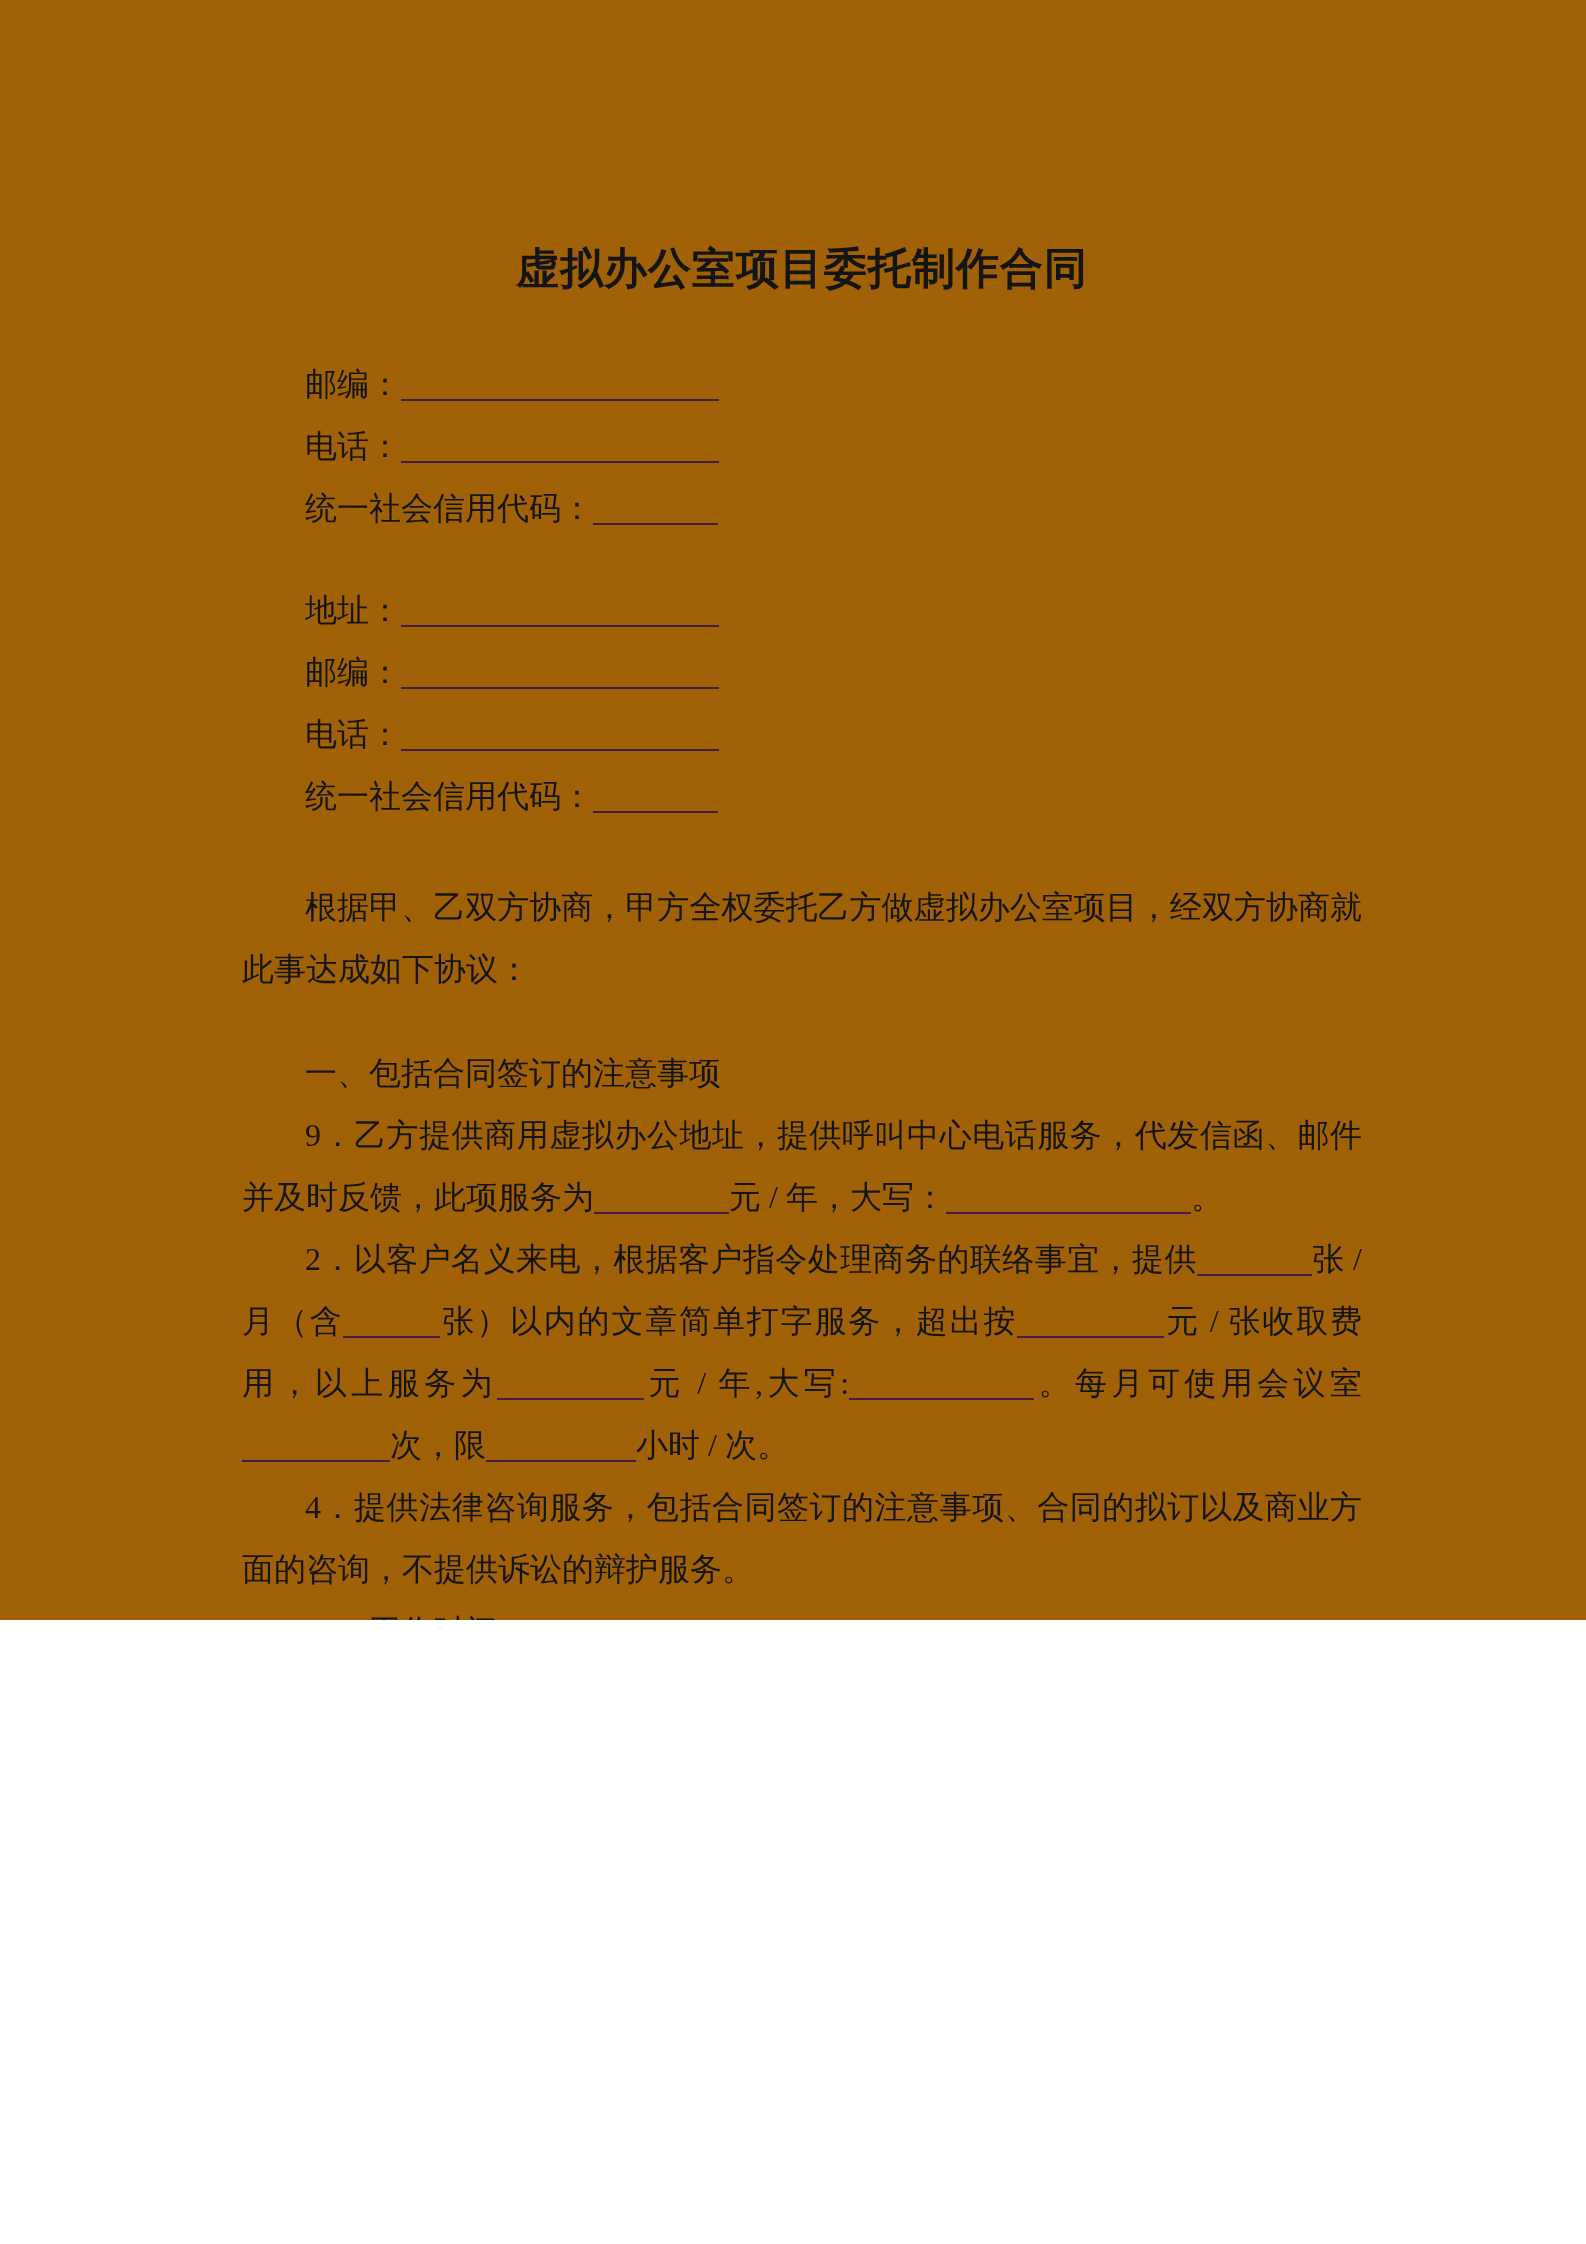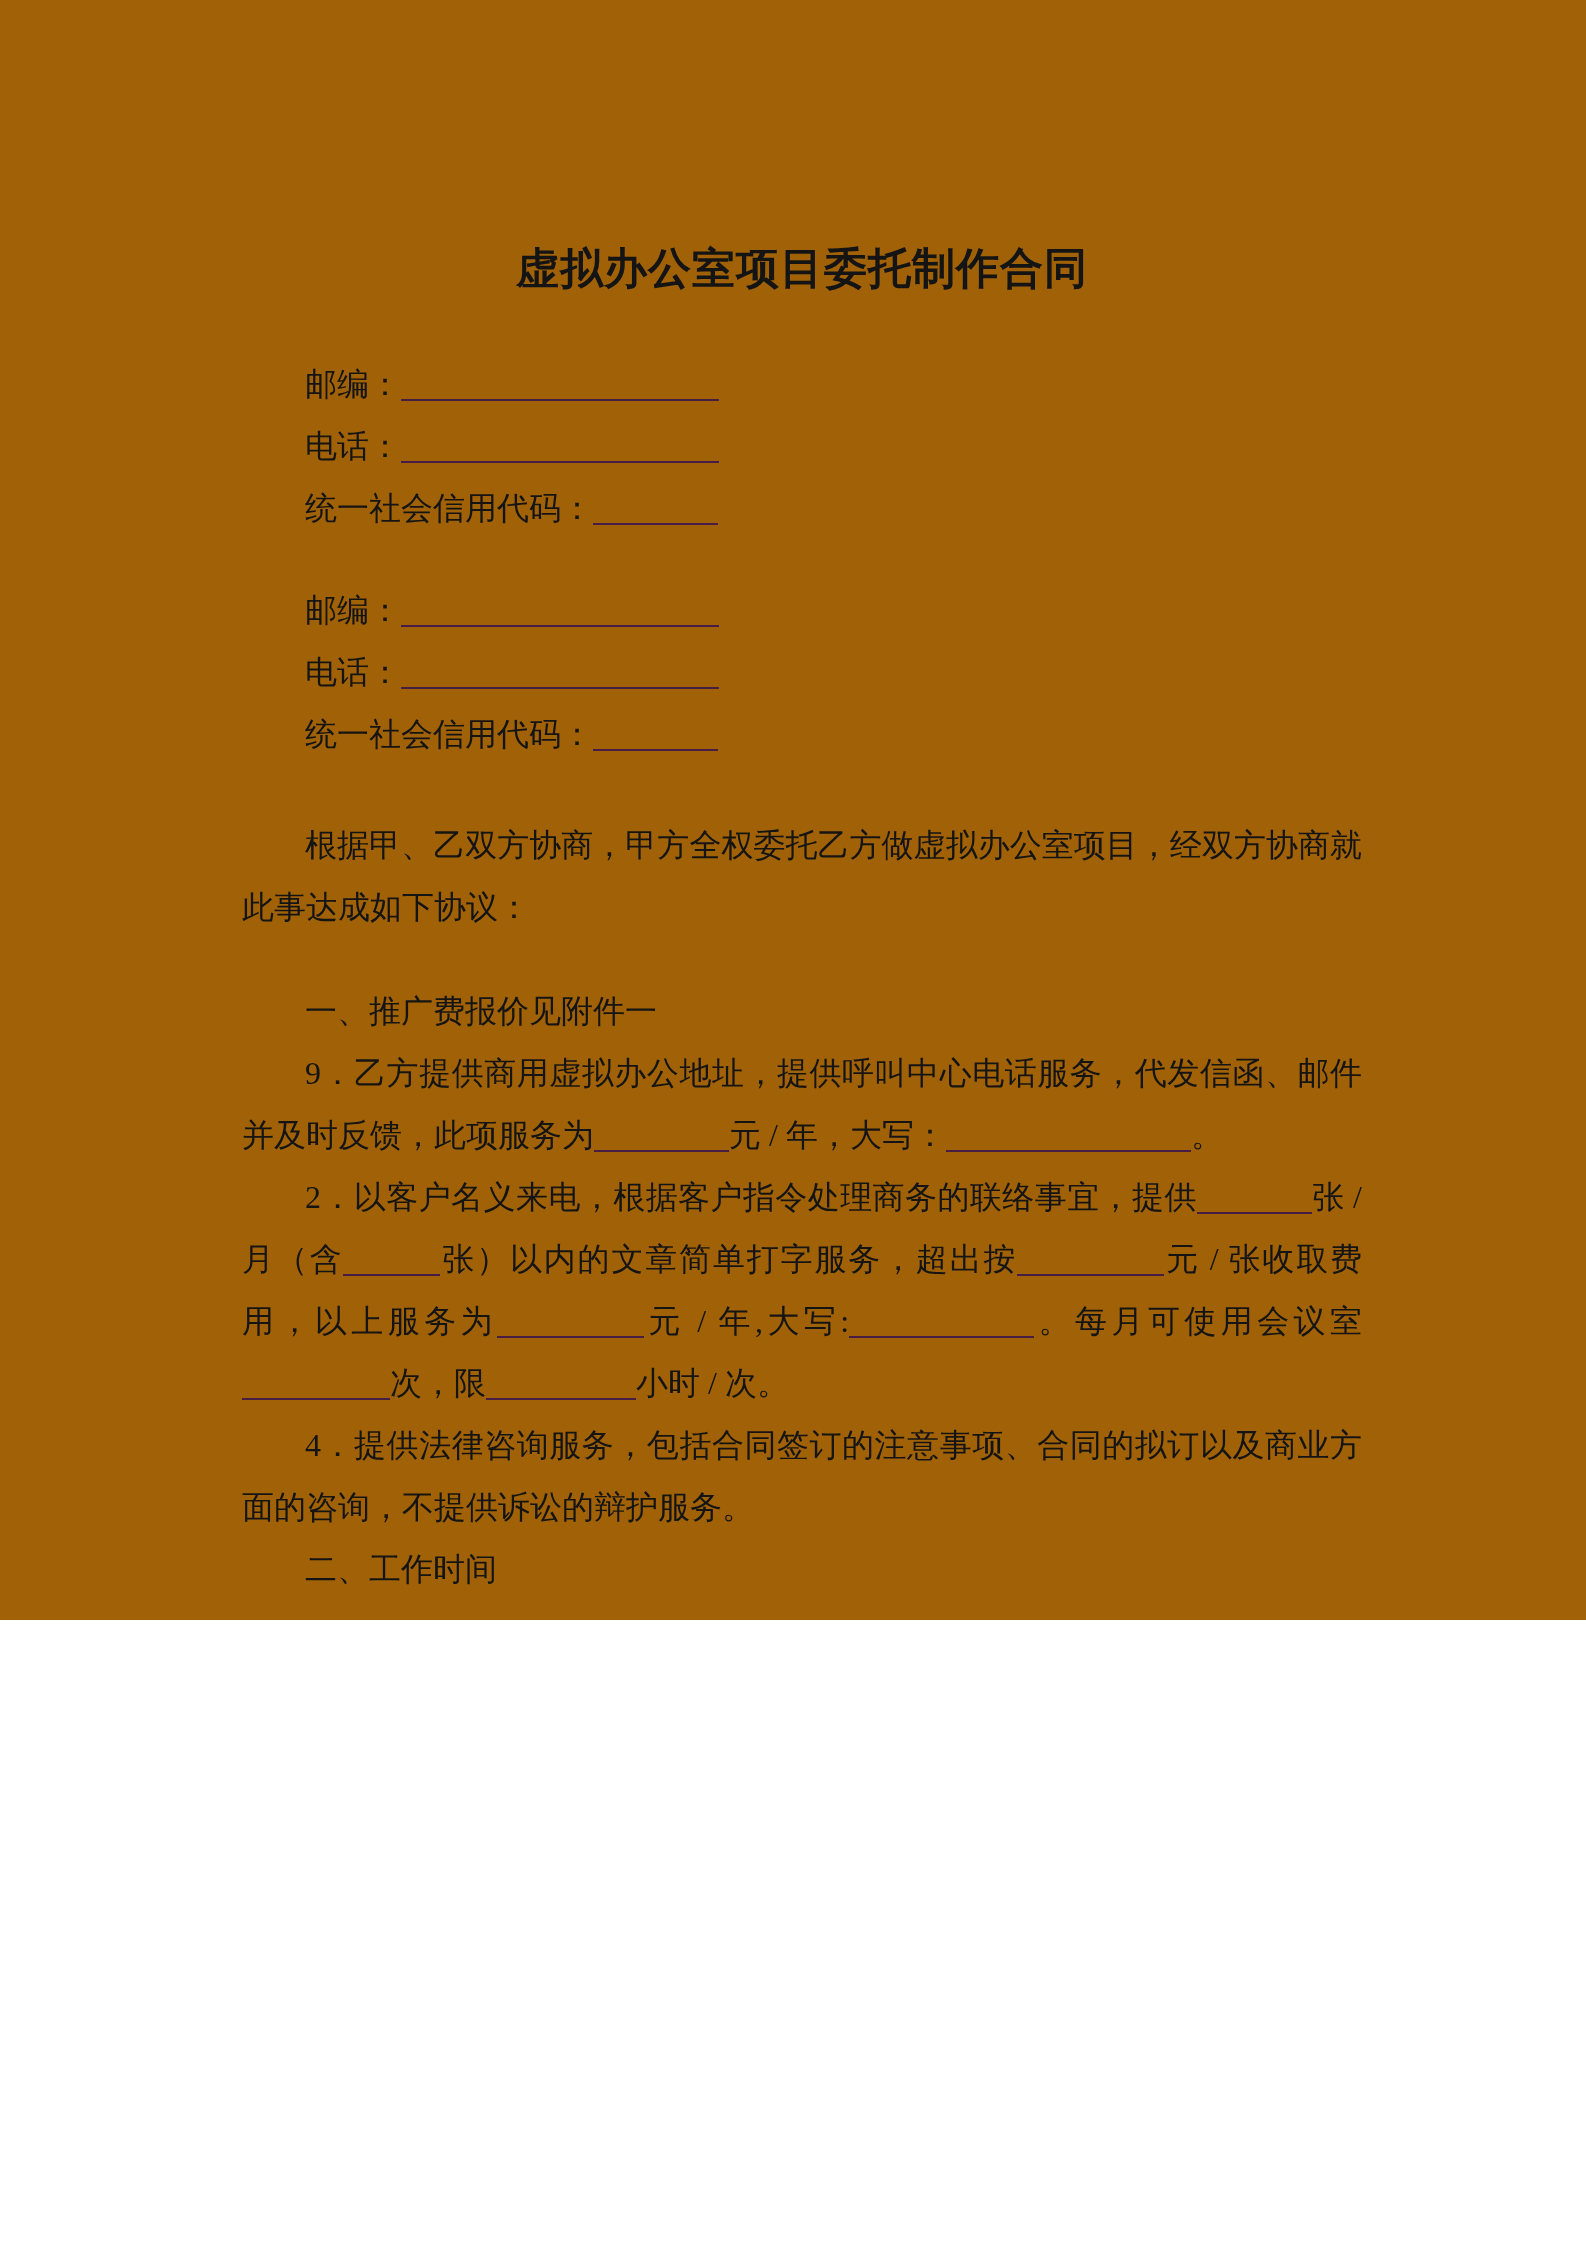--- a/index.html
+++ b/index.html
@@ -93,33 +93,36 @@
     <div class="form-row">
       <span>电话：</span><span class="blank bw-std"></span>
     </div>
     <div class="form-row">
       <span>统一社会信用代码：</span><span class="blank bw-code"></span>
     </div>
   </div>
 
   <div class="form-block form-block-b">
     <div class="form-row">
+      <span>地址：</span><span class="blank bw-std"></span>
+    </div>
+    <div class="form-row">
       <span>邮编：</span><span class="blank bw-std"></span>
     </div>
     <div class="form-row">
       <span>电话：</span><span class="blank bw-std"></span>
     </div>
     <div class="form-row">
       <span>统一社会信用代码：</span><span class="blank bw-code"></span>
     </div>
   </div>
 
   <p class="para intro-para">根据甲、乙双方协商，甲方全权委托乙方做虚拟办公室项目，经双方协商就此事达成如下协议：</p>
 
-  <p class="para section-head">一、推广费报价见附件一</p>
+  <p class="para section-head">一、包括合同签订的注意事项</p>
 
   <p class="para clause"><span>9．乙方提供商用虚拟办公地址，提供呼叫中心电话服务，代发信函、邮件并及时反馈，此项服务为</span><span class="blank bw-135"></span><span>元 / 年，大写：</span><span class="blank bw-245"></span><span>。</span></p>
 
   <p class="para clause"><span>2．以客户名义来电，根据客户指令处理商务的联络事宜，提供</span><span class="blank bw-115"></span><span>张 / 月（含</span><span class="blank bw-97"></span><span>张）以内的文章简单打字服务，超出按</span><span class="blank bw-147"></span><span>元 / 张收取费用，以上服务为</span><span class="blank bw-147"></span><span>元 / 年,大写:</span><span class="blank bw-185"></span><span>。每月可使用会议室</span><span class="blank bw-148"></span><span>次，限</span><span class="blank bw-150"></span><span>小时 / 次。</span></p>
 
 
   <p class="para clause">4．提供法律咨询服务，包括合同签订的注意事项、合同的拟订以及商业方面的咨询，不提供诉讼的辩护服务。</p>
 
   <p class="para section-head-2">二、工作时间</p>
 

